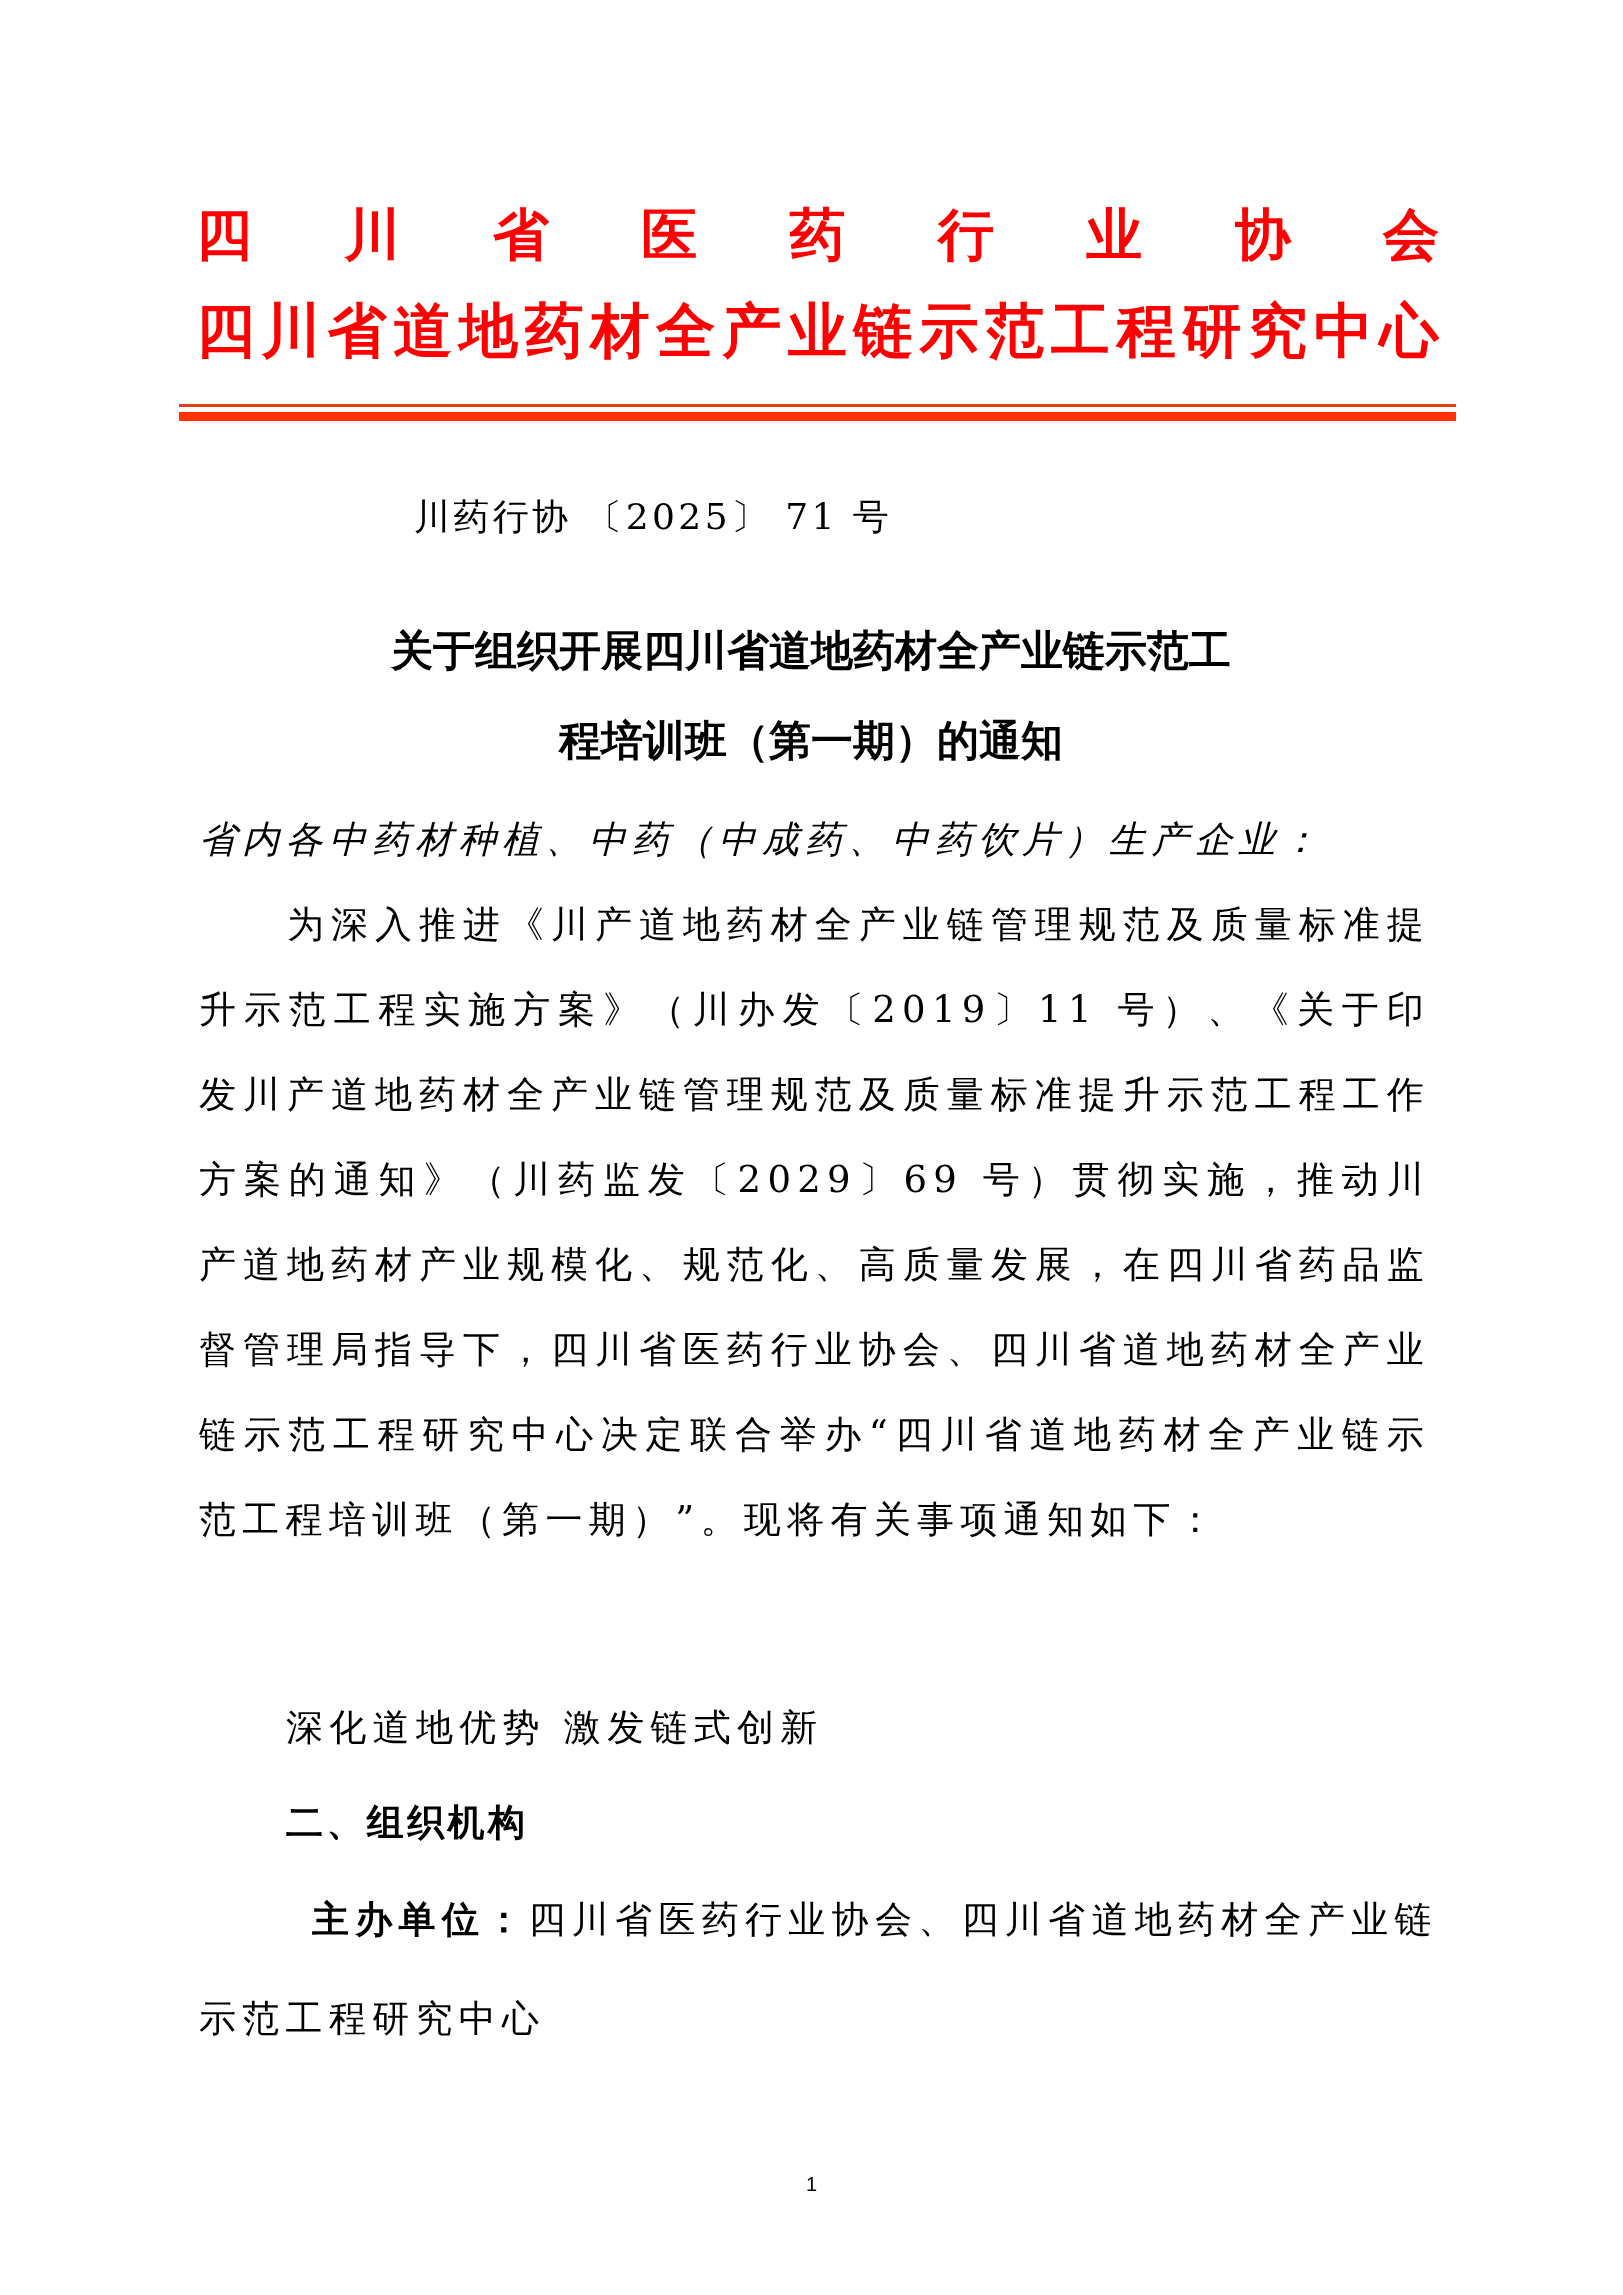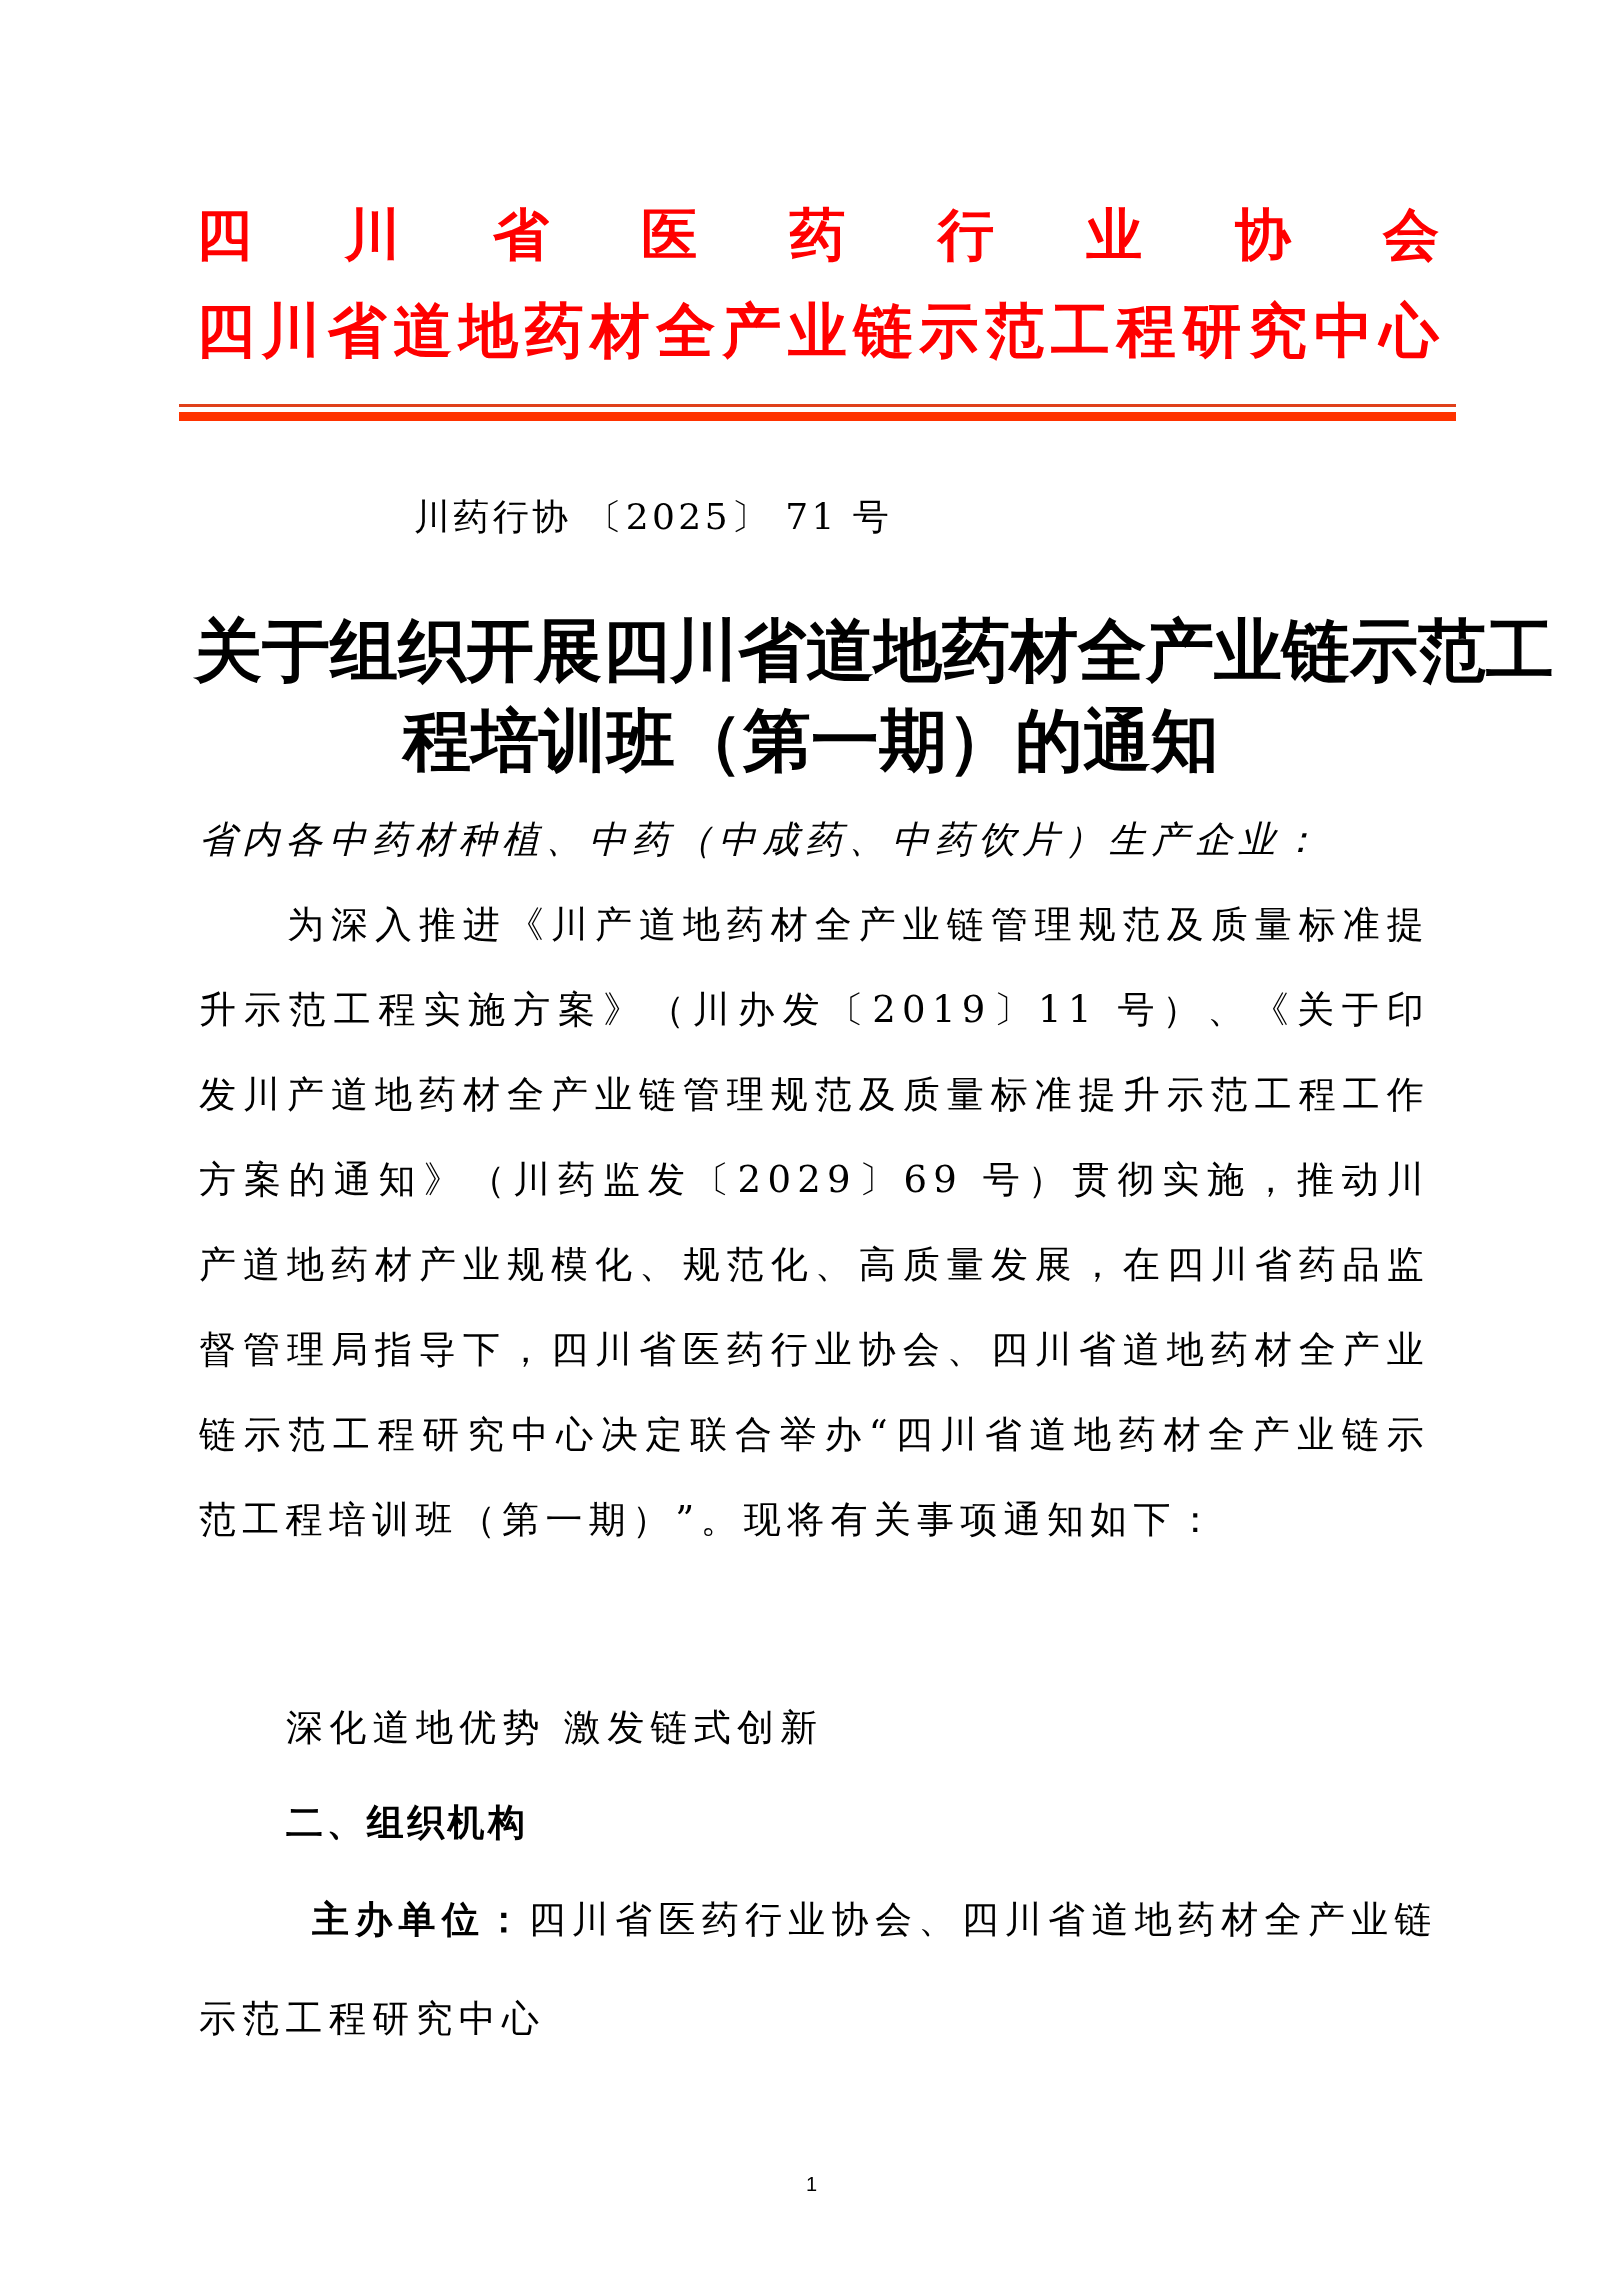--- a/index.html
+++ b/index.html
@@ -15,21 +15,21 @@
   .hdr2 { top: 294px; height: 73px; font-size: 59px; line-height: 73px;
           display: flex; justify-content: space-between; }
 
   .rule-thin { position: absolute; left: 179px; width: 1277px; top: 404px; height: 3.4px; background: #e0401a; }
   .rule-thick { position: absolute; left: 179px; width: 1277px; top: 412px; height: 8.5px; background: #ff3300; }
 
   .docno { position: absolute; left: 0; width: 1306px; top: 494px; text-align: center;
            font-size: 36px; line-height: 46px; letter-spacing: 3.4px; }
 
   .title { position: absolute; left: 194px; width: 1234px; text-align: center; font-weight: bold;
-           font-family: "DejaVu Sans", "Liberation Sans", sans-serif; font-size: 68px; white-space: nowrap; }
+           font-family: "DejaVu Sans", "Liberation Sans", sans-serif; font-size: 42px; white-space: nowrap; }
   .title1 { top: 617px; line-height: 68px; }
   .title2 { top: 707px; line-height: 68px; }
 
   .body { position: absolute; left: 199px; width: 1231px; font-size: 37px; letter-spacing: 6.3px;
           line-height: 85px; text-align: justify; text-align-last: left; }
   .salutation { top: 797px; white-space: nowrap; font-style: italic; }
   .para { top: 882px; text-indent: 88px; }
 
   .line { position: absolute; left: 199px; font-size: 37px; letter-spacing: 6.3px; line-height: 85px; white-space: nowrap; }
   .heading { font-weight: bold; font-family: "DejaVu Sans", "Liberation Sans", sans-serif; letter-spacing: 3.4px; }

